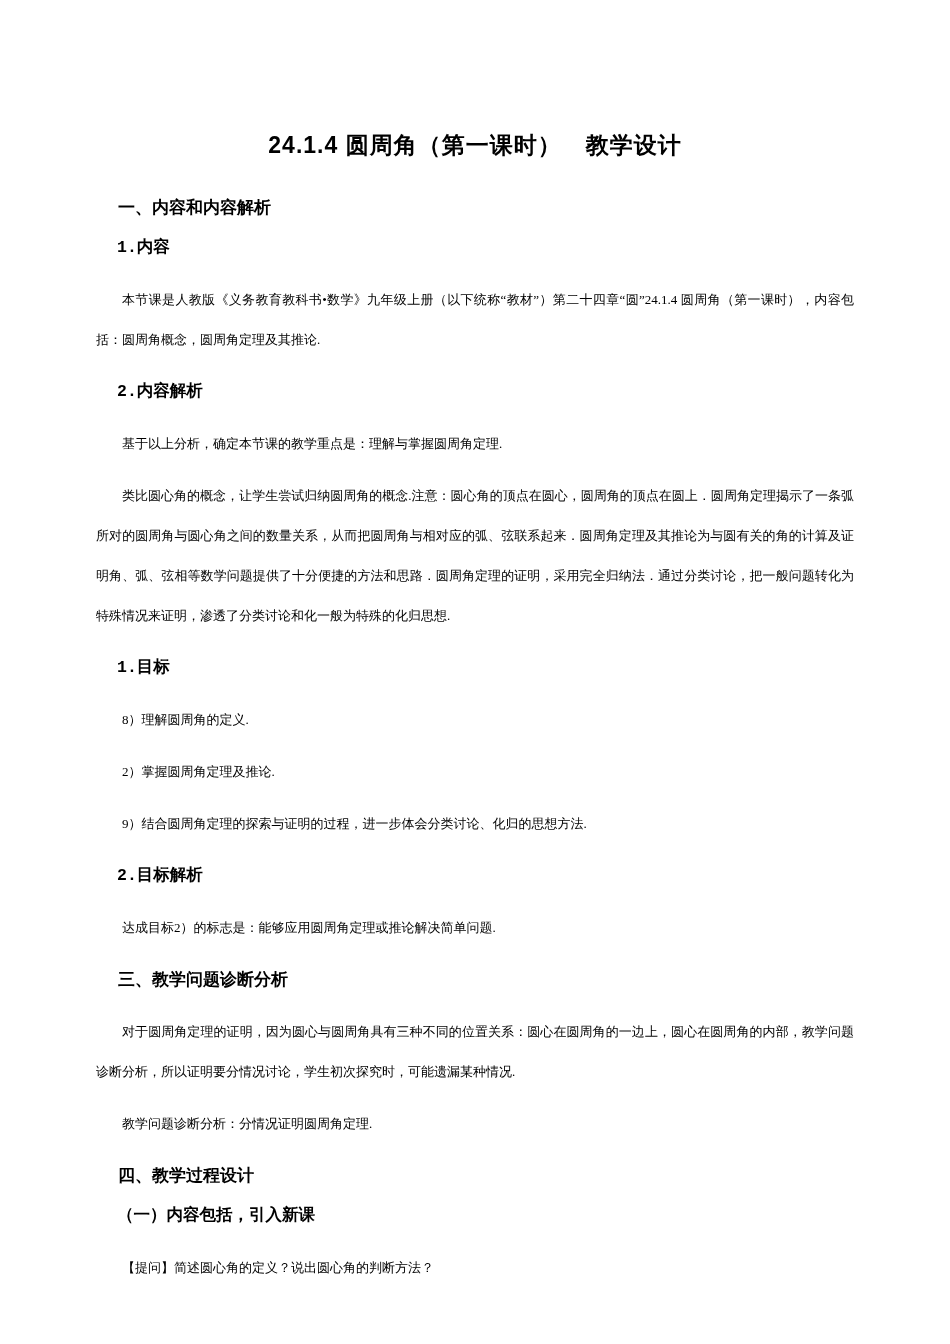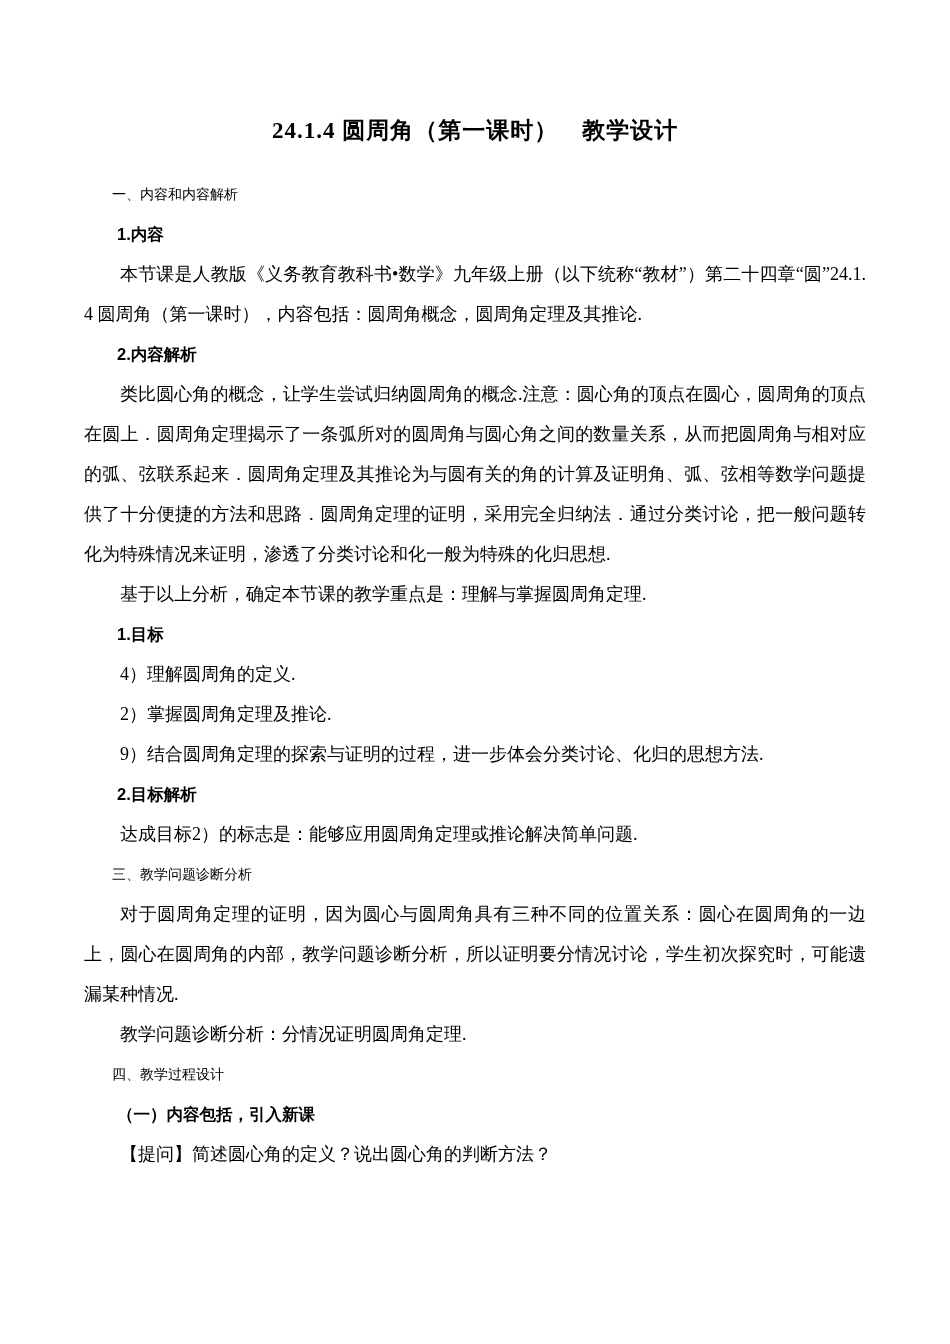--- a/index.html
+++ b/index.html
@@ -14,70 +14,70 @@
     font-family: "Liberation Serif", serif;
     color: #000000;
   }
   .page {
     width: 950px;
     min-height: 1344px;
     padding: 116px 84px 60px 84px;
     background: #ffffff;
   }
   .doc-title {
-    font-family: Liberation Serif, serif;
+    font-family: Liberation Sans, sans-serif;
     font-weight: bold;
     font-size: 23px;
     line-height: 30px;
     text-align: center;
-    margin: 0 0 28px 0;
+    margin: 14px 0 28px 0;
     letter-spacing: 1px;
   }
   .sec-heading {
     font-family: "Liberation Sans", sans-serif;
-    font-weight: normal;
-    font-size: 14px;
+    font-weight: bold;
+    font-size: 17px;
     line-height: 40px;
     margin: 0;
     text-indent: 2em;
   }
   .sub-heading {
-    font-family: Liberation Sans, sans-serif;
+    font-family: Liberation Mono, monospace;
     font-weight: bold;
     font-size: 16.5px;
     line-height: 40px;
     margin: 0;
     text-indent: 2em;
   }
   .para {
     font-family: "Liberation Serif", serif;
-    font-size: 18px;
+    font-size: 13px;
     line-height: 40px;
-    margin: 0;
+    margin: 12px;
     text-indent: 2em;
     text-align: justify;
     word-break: break-all;
   }
 </style>
 </head>
 <body>
 
 <div class="page">
 
   <h1 class="doc-title">24.1.4 圆周角（第一课时）　教学设计</h1>
 
   <h2 class="sec-heading">一、内容和内容解析</h2>
   <h3 class="sub-heading">1.内容</h3>
   <p class="para">本节课是人教版《义务教育教科书•数学》九年级上册（以下统称“教材”）第二十四章“圆”24.1.4 圆周角（第一课时），内容包括：圆周角概念，圆周角定理及其推论.</p>
   <h3 class="sub-heading">2.内容解析</h3>
+  <p class="para">基于以上分析，确定本节课的教学重点是：理解与掌握圆周角定理.</p>
   <p class="para">类比圆心角的概念，让学生尝试归纳圆周角的概念.注意：圆心角的顶点在圆心，圆周角的顶点在圆上．圆周角定理揭示了一条弧所对的圆周角与圆心角之间的数量关系，从而把圆周角与相对应的弧、弦联系起来．圆周角定理及其推论为与圆有关的角的计算及证明角、弧、弦相等数学问题提供了十分便捷的方法和思路．圆周角定理的证明，采用完全归纳法．通过分类讨论，把一般问题转化为特殊情况来证明，渗透了分类讨论和化一般为特殊的化归思想.</p>
-  <p class="para">基于以上分析，确定本节课的教学重点是：理解与掌握圆周角定理.</p>
 
   <h3 class="sub-heading">1.目标</h3>
-  <p class="para">4）理解圆周角的定义.</p>
+  <p class="para">8）理解圆周角的定义.</p>
   <p class="para">2）掌握圆周角定理及推论.</p>
   <p class="para">9）结合圆周角定理的探索与证明的过程，进一步体会分类讨论、化归的思想方法.</p>
   <h3 class="sub-heading">2.目标解析</h3>
   <p class="para">达成目标2）的标志是：能够应用圆周角定理或推论解决简单问题.</p>
 
   <h2 class="sec-heading">三、教学问题诊断分析</h2>
   <p class="para">对于圆周角定理的证明，因为圆心与圆周角具有三种不同的位置关系：圆心在圆周角的一边上，圆心在圆周角的内部，教学问题诊断分析，所以证明要分情况讨论，学生初次探究时，可能遗漏某种情况.</p>
   <p class="para">教学问题诊断分析：分情况证明圆周角定理.</p>
 
   <h2 class="sec-heading">四、教学过程设计</h2>

